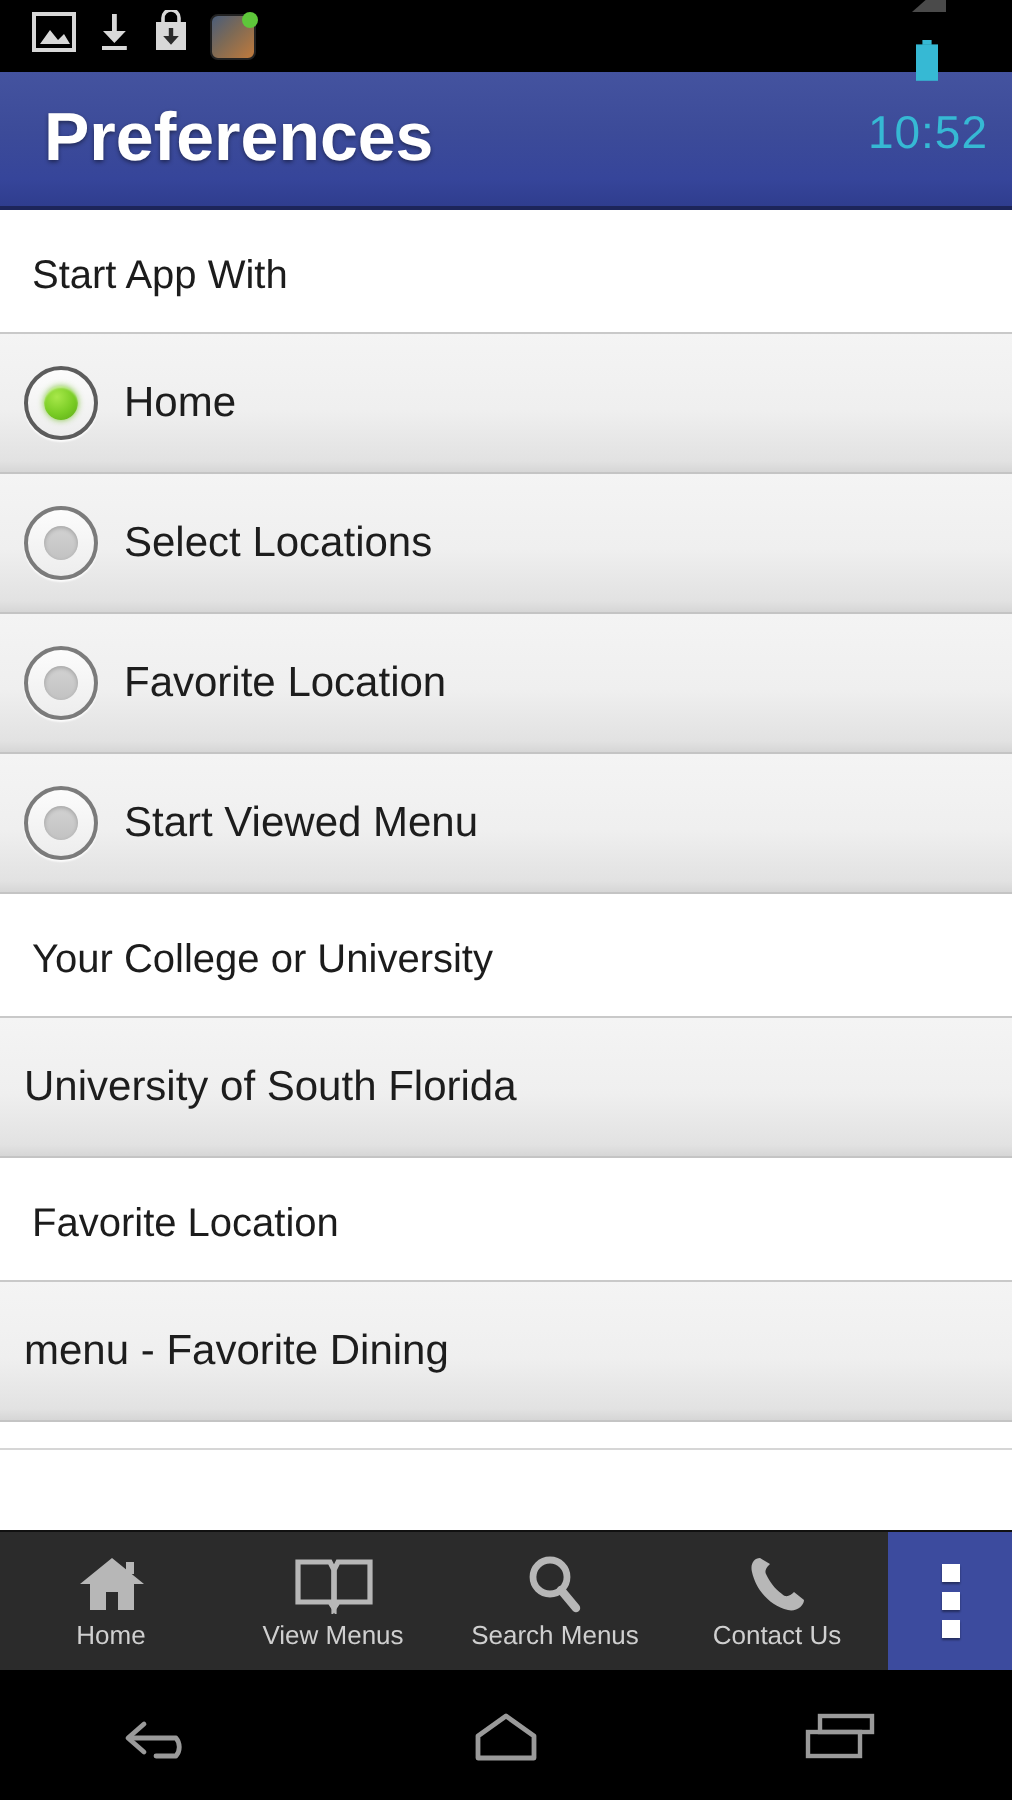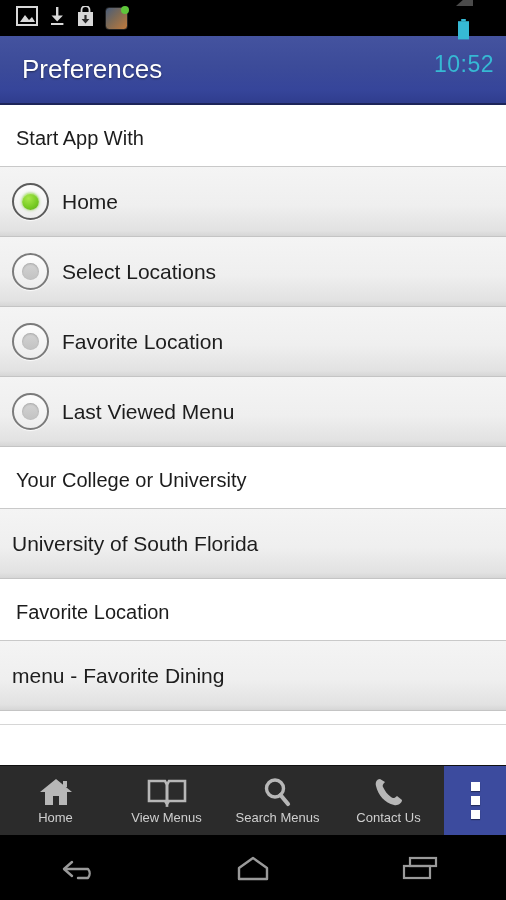--- a/index.html
+++ b/index.html
@@ -22,21 +22,21 @@
 
   
   .actionbar {
     height:69px;
     background:linear-gradient(to bottom,#44539f 0%,#3c4b99 45%,#36459a 80%,#2f3d8e 100%);
     border-bottom:2px solid #1d2559;
     display:flex; align-items:center; padding-left:22px;
     box-shadow:0 1px 2px rgba(0,0,0,.35);
   }
   .actionbar .title {
-    color:#fff; font-size:26px; font-weight:normal;
+    color:#fff; font-size:34px; font-weight:bold;
     text-shadow:0 1px 2px rgba(0,0,0,.45);
   }
 
   
   .content {
     position:absolute; top:105px; left:0; right:0; bottom:135px;
     background:#fff; overflow:hidden;
   }
   .section-header {
     background:#fff; padding:22px 0 16px 16px;
@@ -208,21 +208,21 @@
         </span>
       <span class="row-label">Favorite Location</span>
     </div>
 
     <div class="row radio-row">
       <span class="radio off">
           <span class="ring">
             <span class="dot"></span>
           </span>
         </span>
-      <span class="row-label">Last Viewed Menu</span>
+      <span class="row-label">Start Viewed Menu</span>
     </div>
 
     <div class="section-header">Your College or University</div>
     <div class="row value-row">
       <span class="row-label">University of South Florida</span>
     </div>
 
     <div class="section-header">Favorite Location</div>
     <div class="row value-row">
       <span class="row-label">menu - Favorite Dining</span>

